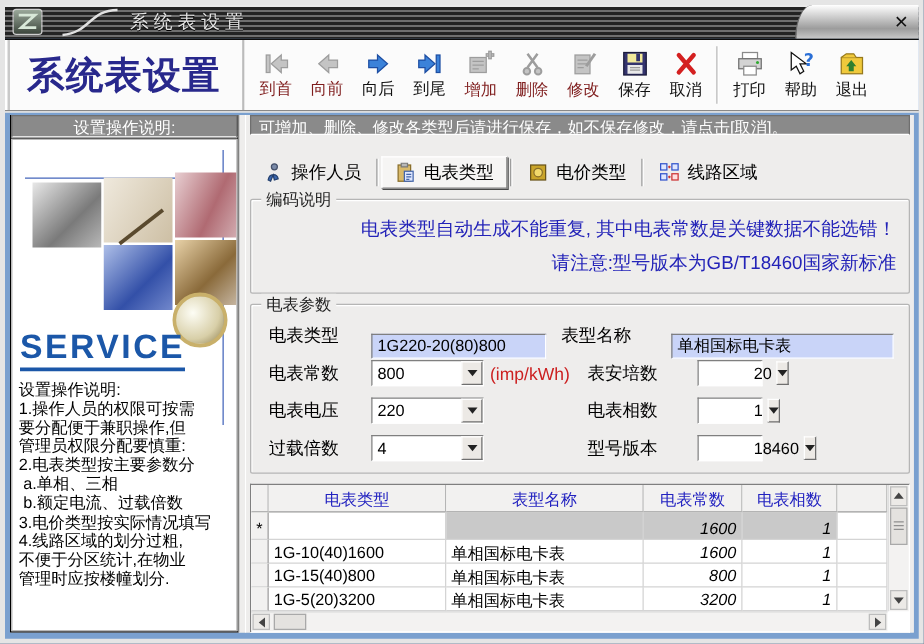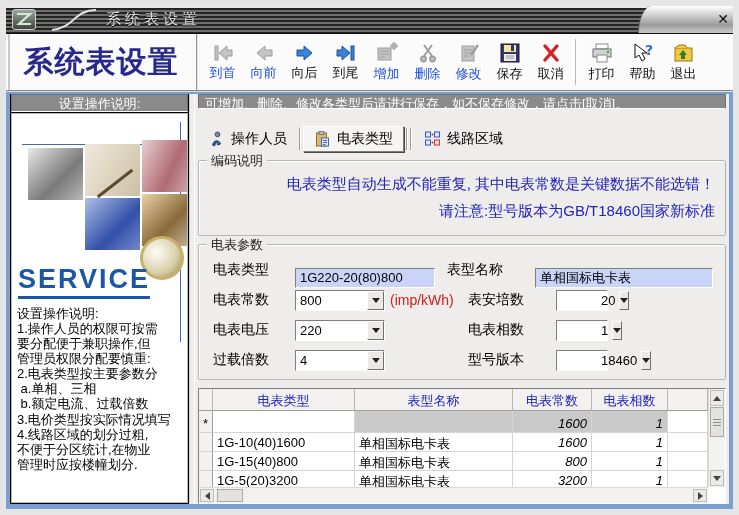--- a/index.html
+++ b/index.html
@@ -1,19 +1,19 @@
 <!DOCTYPE html>
 <html><head>
 <meta charset="utf-8">
 <style>
   * { box-sizing: border-box; margin: 0; padding: 0; }
   html,body { background:#555; font-family:"Liberation Sans","DejaVu Sans",sans-serif; }
   .window{
     position:relative; width:739px; height:515px; margin:0 auto;
-    background:#7aa0cf; border:6px solid #e5e5e5; overflow:hidden;
+    background:#7aa0cf; border:4px solid #e5e5e5; overflow:hidden;
   }
   
   .titlebar{
     position:absolute; top:0; left:0; width:737px; height:28px;
     background:
       linear-gradient(180deg, #e9e9e9 0 2px, rgba(0,0,0,0) 2px),
       repeating-linear-gradient(180deg,#6f6f6f 0 2px,#232323 2px 4px);
     border-bottom:1px solid #0d0d0d;
   }
   .titlebar .logo-plate{
@@ -43,21 +43,21 @@
     width:192px; border-right:2px groove #e6e6e6; display:flex; align-items:center; justify-content:center;
     box-shadow:inset 2px 0 0 #fff, inset 4px 0 0 #c9c9c9;
   }
   .app-title{ font-family:"Liberation Serif","DejaVu Serif",serif; font-size:30px; font-weight:bold; color:#28288c; letter-spacing:1px; }
   .tbtns{ flex:1; display:flex; align-items:center; padding-left:4px; }
   .tbtn{
     width:41px; height:52px; display:flex; flex-direction:column; align-items:center; justify-content:center;
     gap:1px; border:1px solid transparent; cursor:default;
   }
   .tbtn .lbl{ font-size:13px; color:#111; white-space:nowrap; }
-  .tbtn.disabled .lbl{ color:#1d4ed8; }
+  .tbtn.disabled .lbl{ color:#7f1d1d; }
   .tbtn.disabled svg .en{ fill:#c4c4c4 !important; stroke:#9d9d9d !important; }
   .tb-sep{ width:2px; height:46px; margin:0 4px; border-left:1px solid #b9b9b9; border-right:1px solid #fff; align-self:center; }
   
   .bodyrow{
     position:absolute; top:88px; left:4px; right:4px; bottom:5px;
     display:flex; background:#eeedec;
   }
   .sidebar{ width:188px; display:flex; flex-direction:column; background:#000000; }
   .side-header,.infobar{
     height:18px; background:#8a8a8a; color:#fff; font-size:13px; line-height:18px;
@@ -336,20 +336,27 @@
         <div class="tab selected">
           <svg width="17" height="16" viewBox="0 0 16 16">
             <rect x="2" y="2" width="10" height="13" fill="#d9b96a" stroke="#8a6f2a"></rect>
             <rect x="4.5" y="0.5" width="5" height="3" fill="#b9b9b9" stroke="#7a7a7a"></rect>
             <rect x="7" y="7" width="7" height="8" fill="#dfe7ff" stroke="#4466aa"></rect>
             <path d="M8.5 9.5 H12.5 M8.5 11.5 H12.5 M8.5 13.5 H11" stroke="#4466aa"></path>
           </svg>
           <span>电表类型</span>
         </div>
         <div class="tabsep"></div>
+        <div class="tab">
+          <svg width="17" height="16" viewBox="0 0 16 16">
+            <rect x="2" y="2" width="12" height="12" fill="#caa52a" stroke="#6a551a"></rect>
+            <circle cx="8" cy="8" r="3.4" fill="#f2d96a" stroke="#8a6f2a"></circle>
+          </svg>
+          <span>电价类型</span>
+        </div>
         <div class="tabsep"></div>
         <div class="tab">
           <svg width="17" height="16" viewBox="0 0 16 16">
             <rect x="1" y="1" width="5" height="5" fill="#dfe7ff" stroke="#3355cc"></rect>
             <rect x="10" y="1" width="5" height="5" fill="#dfe7ff" stroke="#3355cc"></rect>
             <rect x="1" y="9" width="5" height="5" fill="#dfe7ff" stroke="#3355cc"></rect>
             <rect x="10" y="9" width="5" height="5" fill="#ffdfdf" stroke="#cc3333"></rect>
             <path d="M7 3.5 H9 M8 2.5 V4.5 M7 11.5 H9 M8 10.5 V12.5" stroke="#cc3333"></path>
           </svg>
           <span>线路区域</span>

